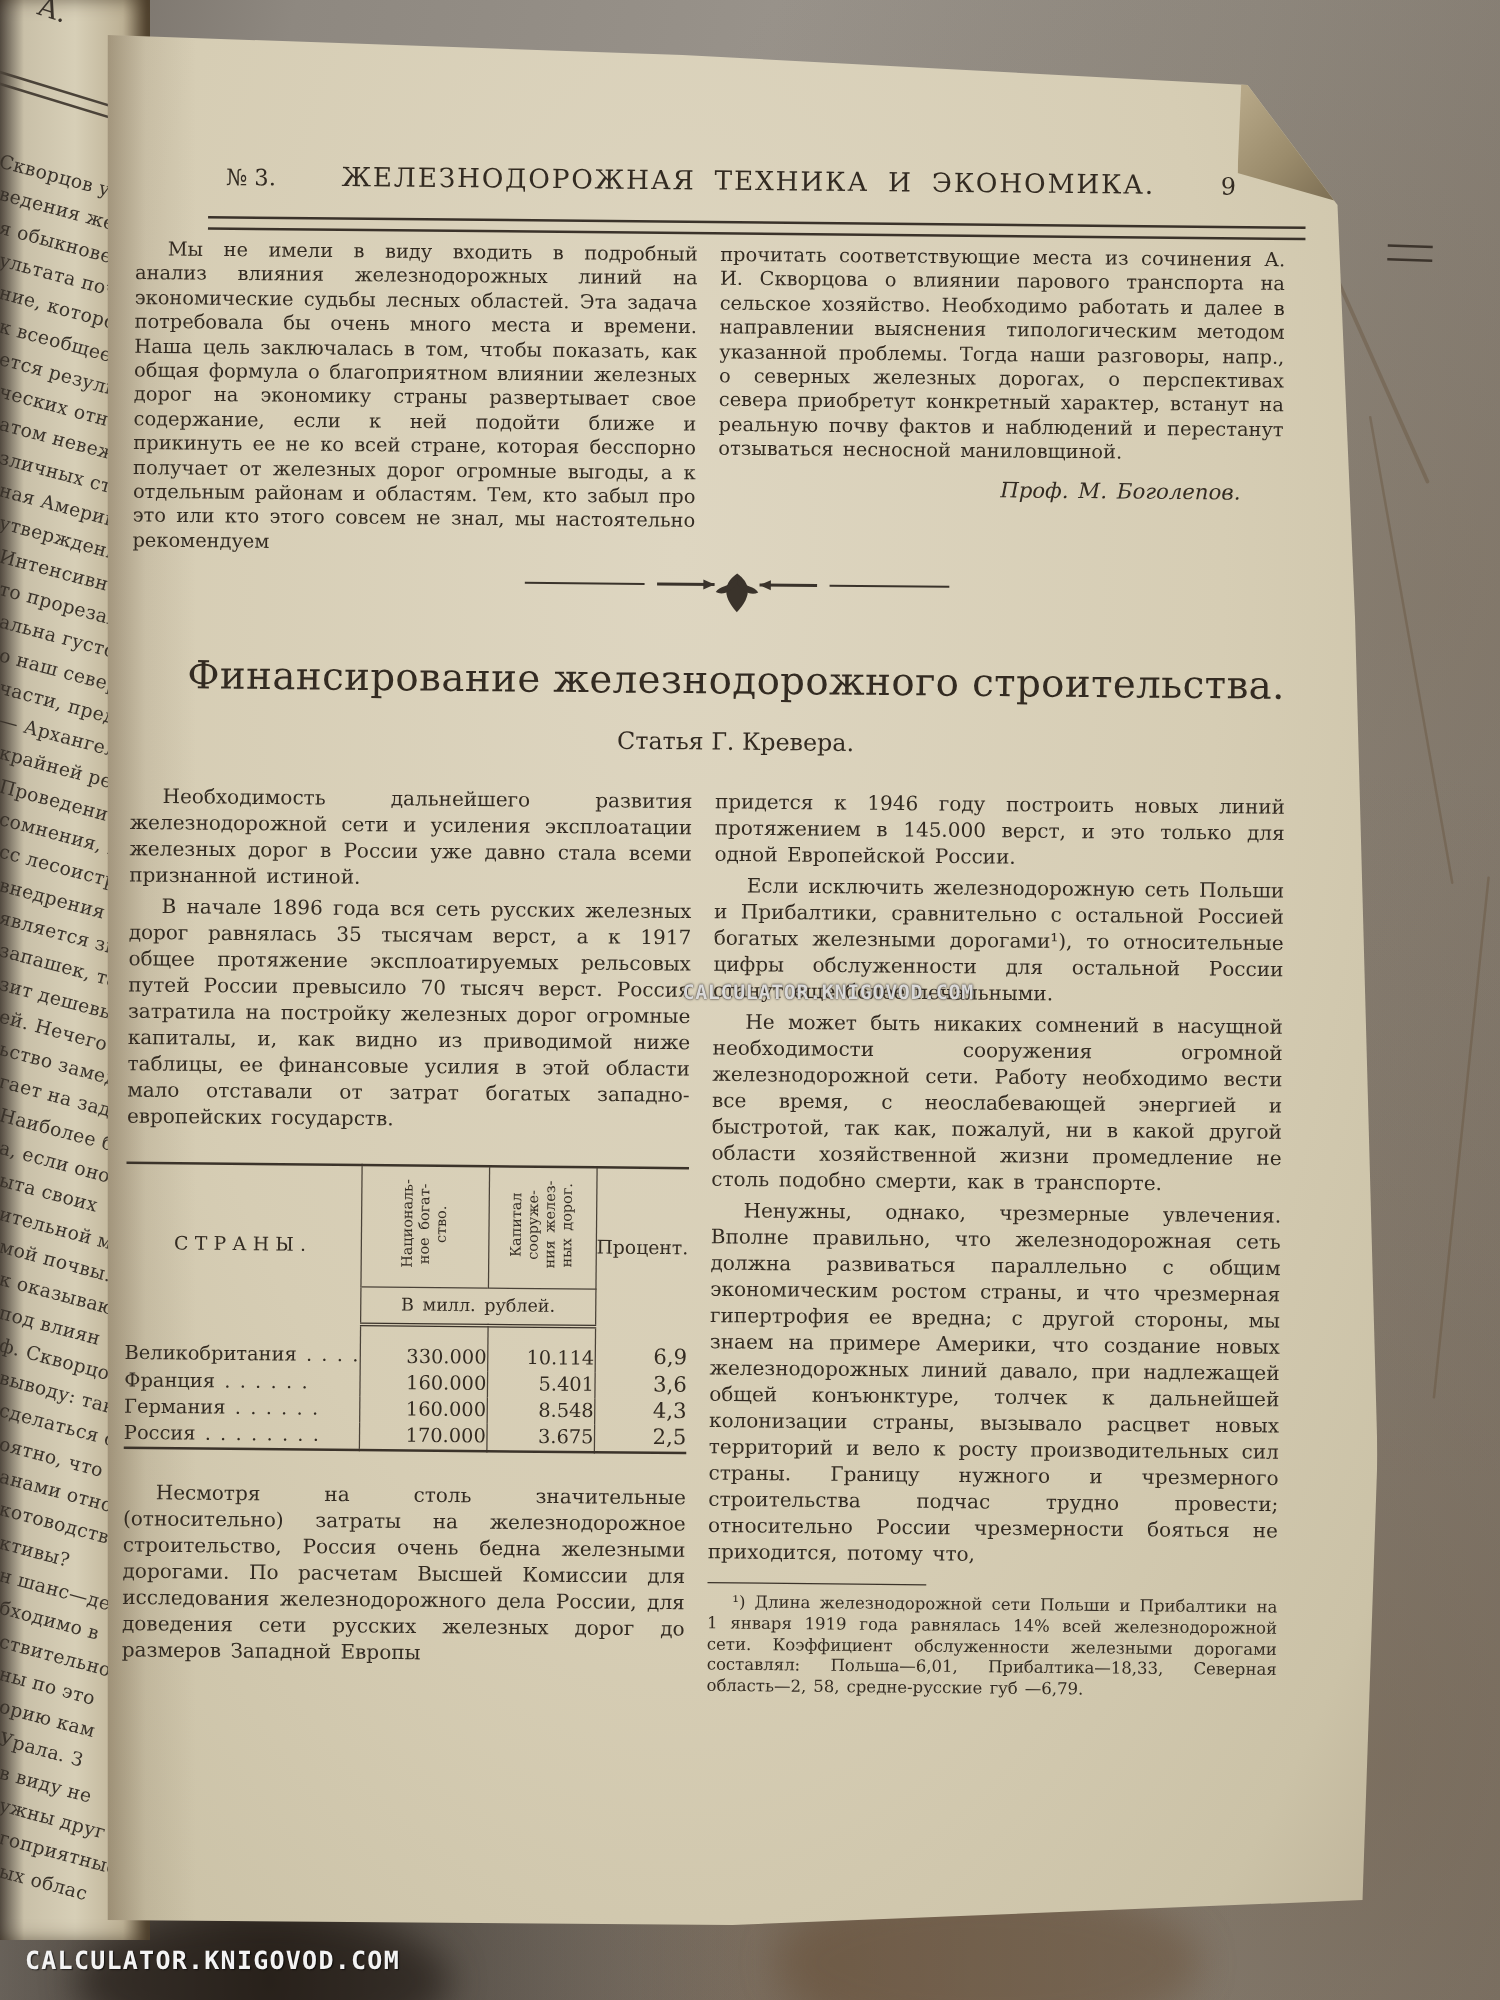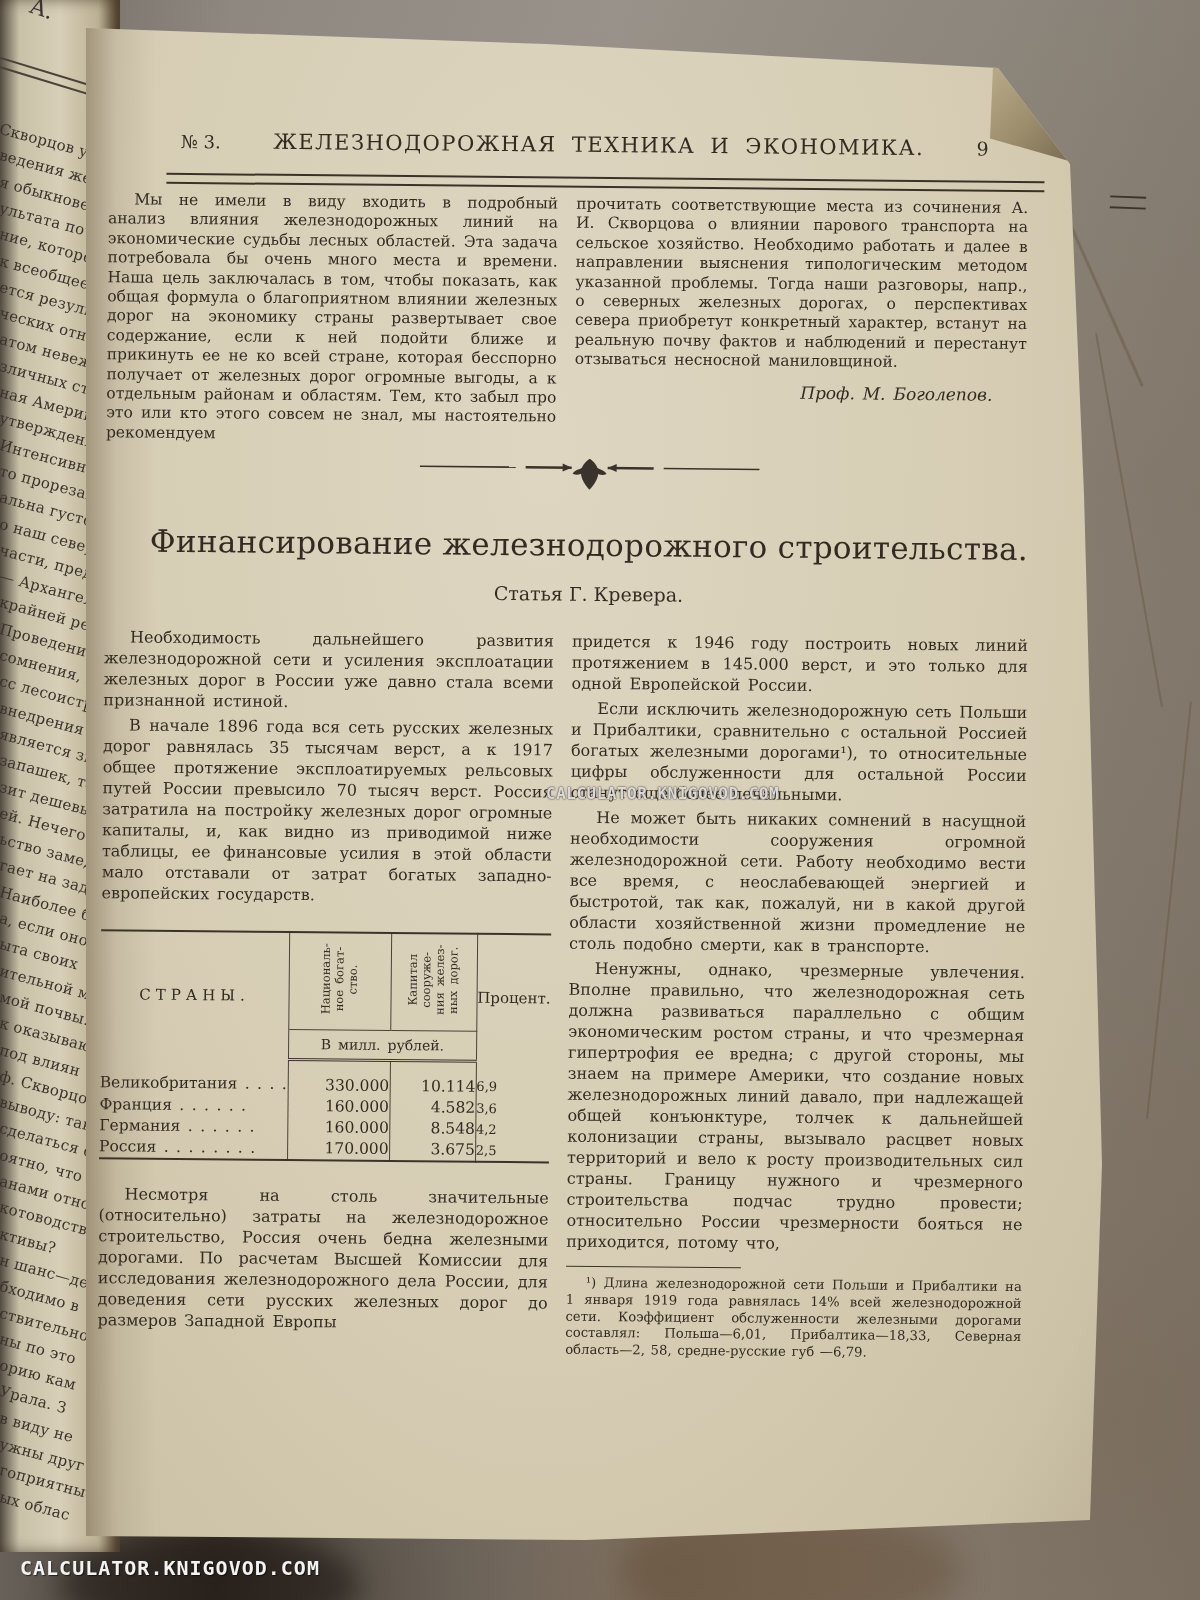--- a/index.html
+++ b/index.html
@@ -74,21 +74,21 @@
   .cell-v{border-left:1.3px solid #4a4238;}
   .hd-countries{width:188px;text-align:center;font-size:15px;letter-spacing:5px;}
   .hd-rot{height:96px;text-align:center;vertical-align:middle;}
   .rot{writing-mode:vertical-rl;transform:rotate(180deg);white-space:pre-line;
     font-size:11.5px;line-height:13.5px;display:inline-block;}
   .hd-percent{width:70px;text-align:center;font-size:15px;}
   .units-cell{text-align:center;font-size:14px;border-top:1.2px solid #4a4238;height:28px;}
   .dbl td{border-bottom:3px double #3a322a;}
   .td-country{font-size:15.5px;padding:5px 0 2px 2px;white-space:nowrap;overflow:hidden;}
   .td-num{font-size:15.5px;text-align:right;padding:5px 18px 2px 0;}
-  .td-pct{font-size:13px;text-align:left;padding:5px 0 2px 0;}
+  .td-pct{font-size:17px;text-align:right;padding:5px 0 2px 0;}
   .fin-table tr.data-first td{padding-top:14px;}
   
   .footnote-rule{width:175px;border-top:1.3px solid #3b332a;margin:14px 0 8px 0;}
   .footnote{font-size:13.2px;line-height:16.8px;text-align:justify;word-spacing:1.5px;text-indent:20px;}
   
   .wm-center{position:absolute;left:546px;top:784px;z-index:5;
     font-family:"DejaVu Sans Mono", monospace;font-size:16px;font-weight:bold;letter-spacing:0.5px;
     color:rgba(252,252,252,0.82);text-shadow:0 0 2px rgba(55,50,45,0.95),0 0 1px rgba(55,50,45,0.9);}
   .wm-bottom{position:absolute;left:20px;top:1556px;z-index:6;
     font-family:"DejaVu Sans Mono", monospace;font-size:20px;font-weight:bold;letter-spacing:1px;
@@ -224,28 +224,28 @@
         <tbody>
             <tr class="data-first">
               <td class="td-country">Великобритания .  .  .  .</td>
               <td class="td-num cell-v">330.000</td>
               <td class="td-num cell-v">10.114</td>
               <td class="td-pct cell-v">6,9</td>
             </tr>
             <tr>
               <td class="td-country">Франция .  .  .  .  .  .</td>
               <td class="td-num cell-v">160.000</td>
-              <td class="td-num cell-v">4.582</td>
+              <td class="td-num cell-v">5.401</td>
               <td class="td-pct cell-v">3,6</td>
             </tr>
             <tr>
               <td class="td-country">Германия .  .  .  .  .  .</td>
               <td class="td-num cell-v">160.000</td>
               <td class="td-num cell-v">8.548</td>
-              <td class="td-pct cell-v">4,2</td>
+              <td class="td-pct cell-v">4,3</td>
             </tr>
             <tr>
               <td class="td-country">Россия .  .  .  .  .  .  .  .</td>
               <td class="td-num cell-v">170.000</td>
               <td class="td-num cell-v">3.675</td>
               <td class="td-pct cell-v">2,5</td>
             </tr>
           </tbody>
       </table>
 

